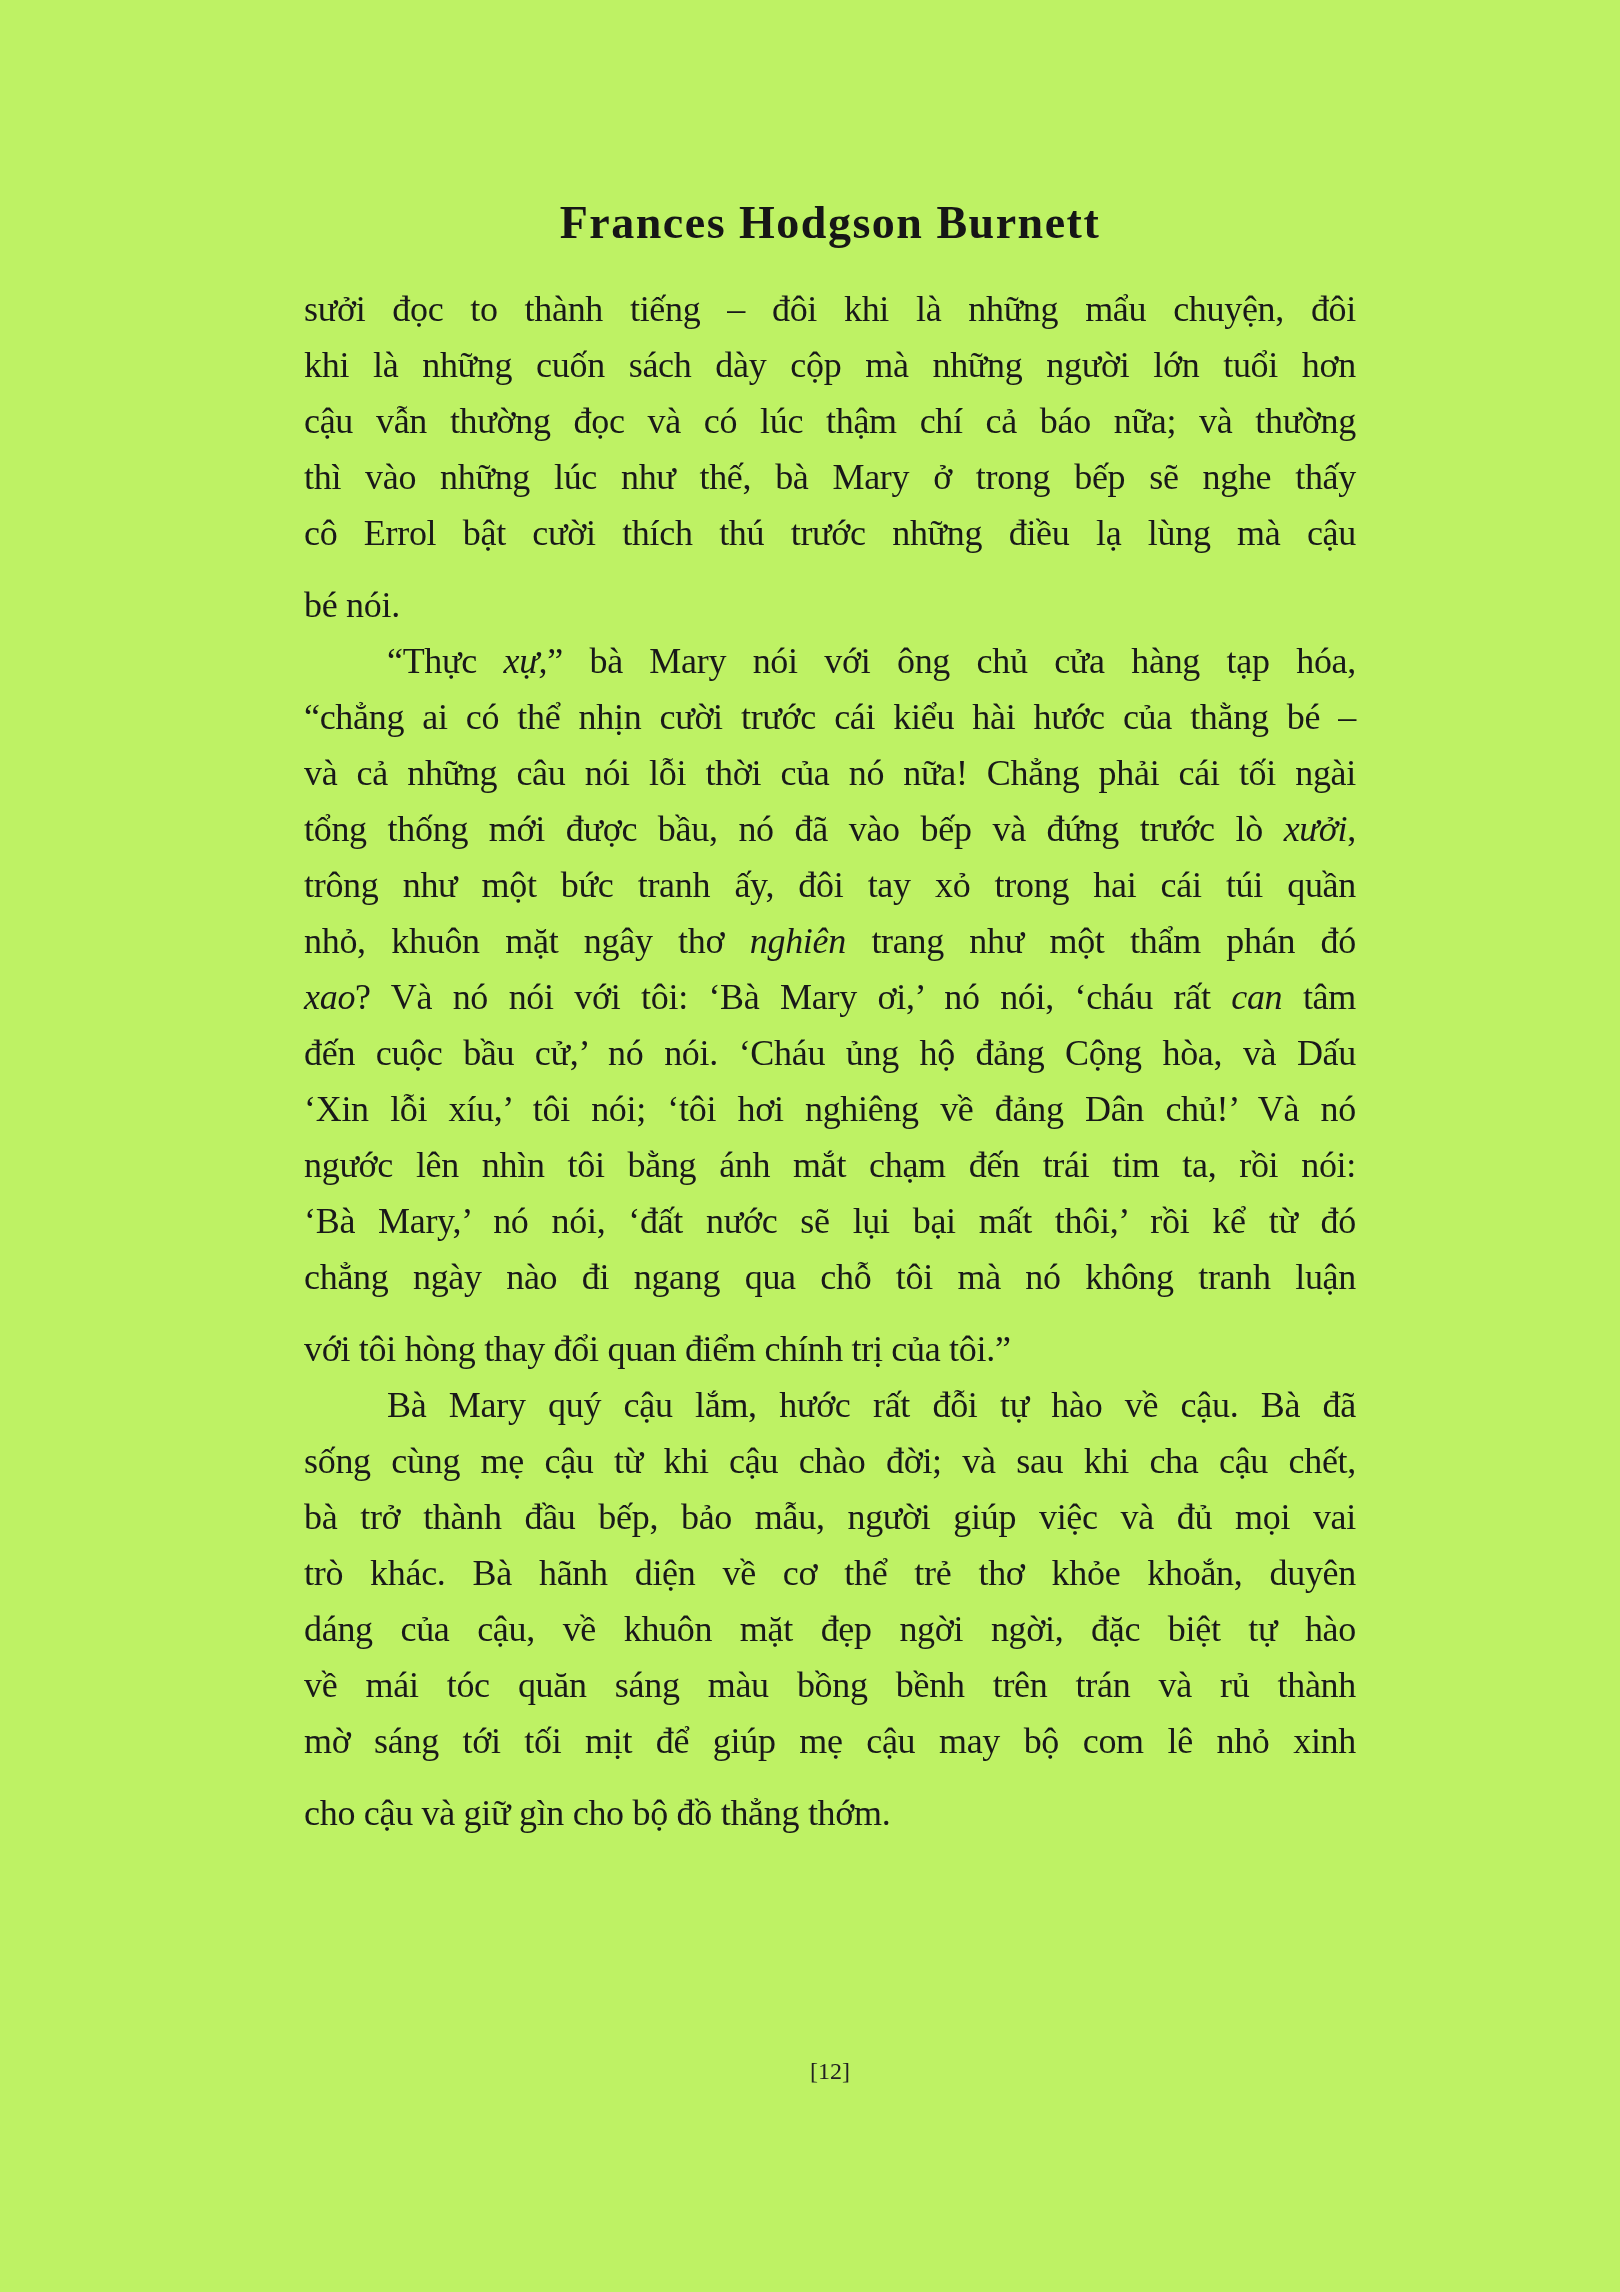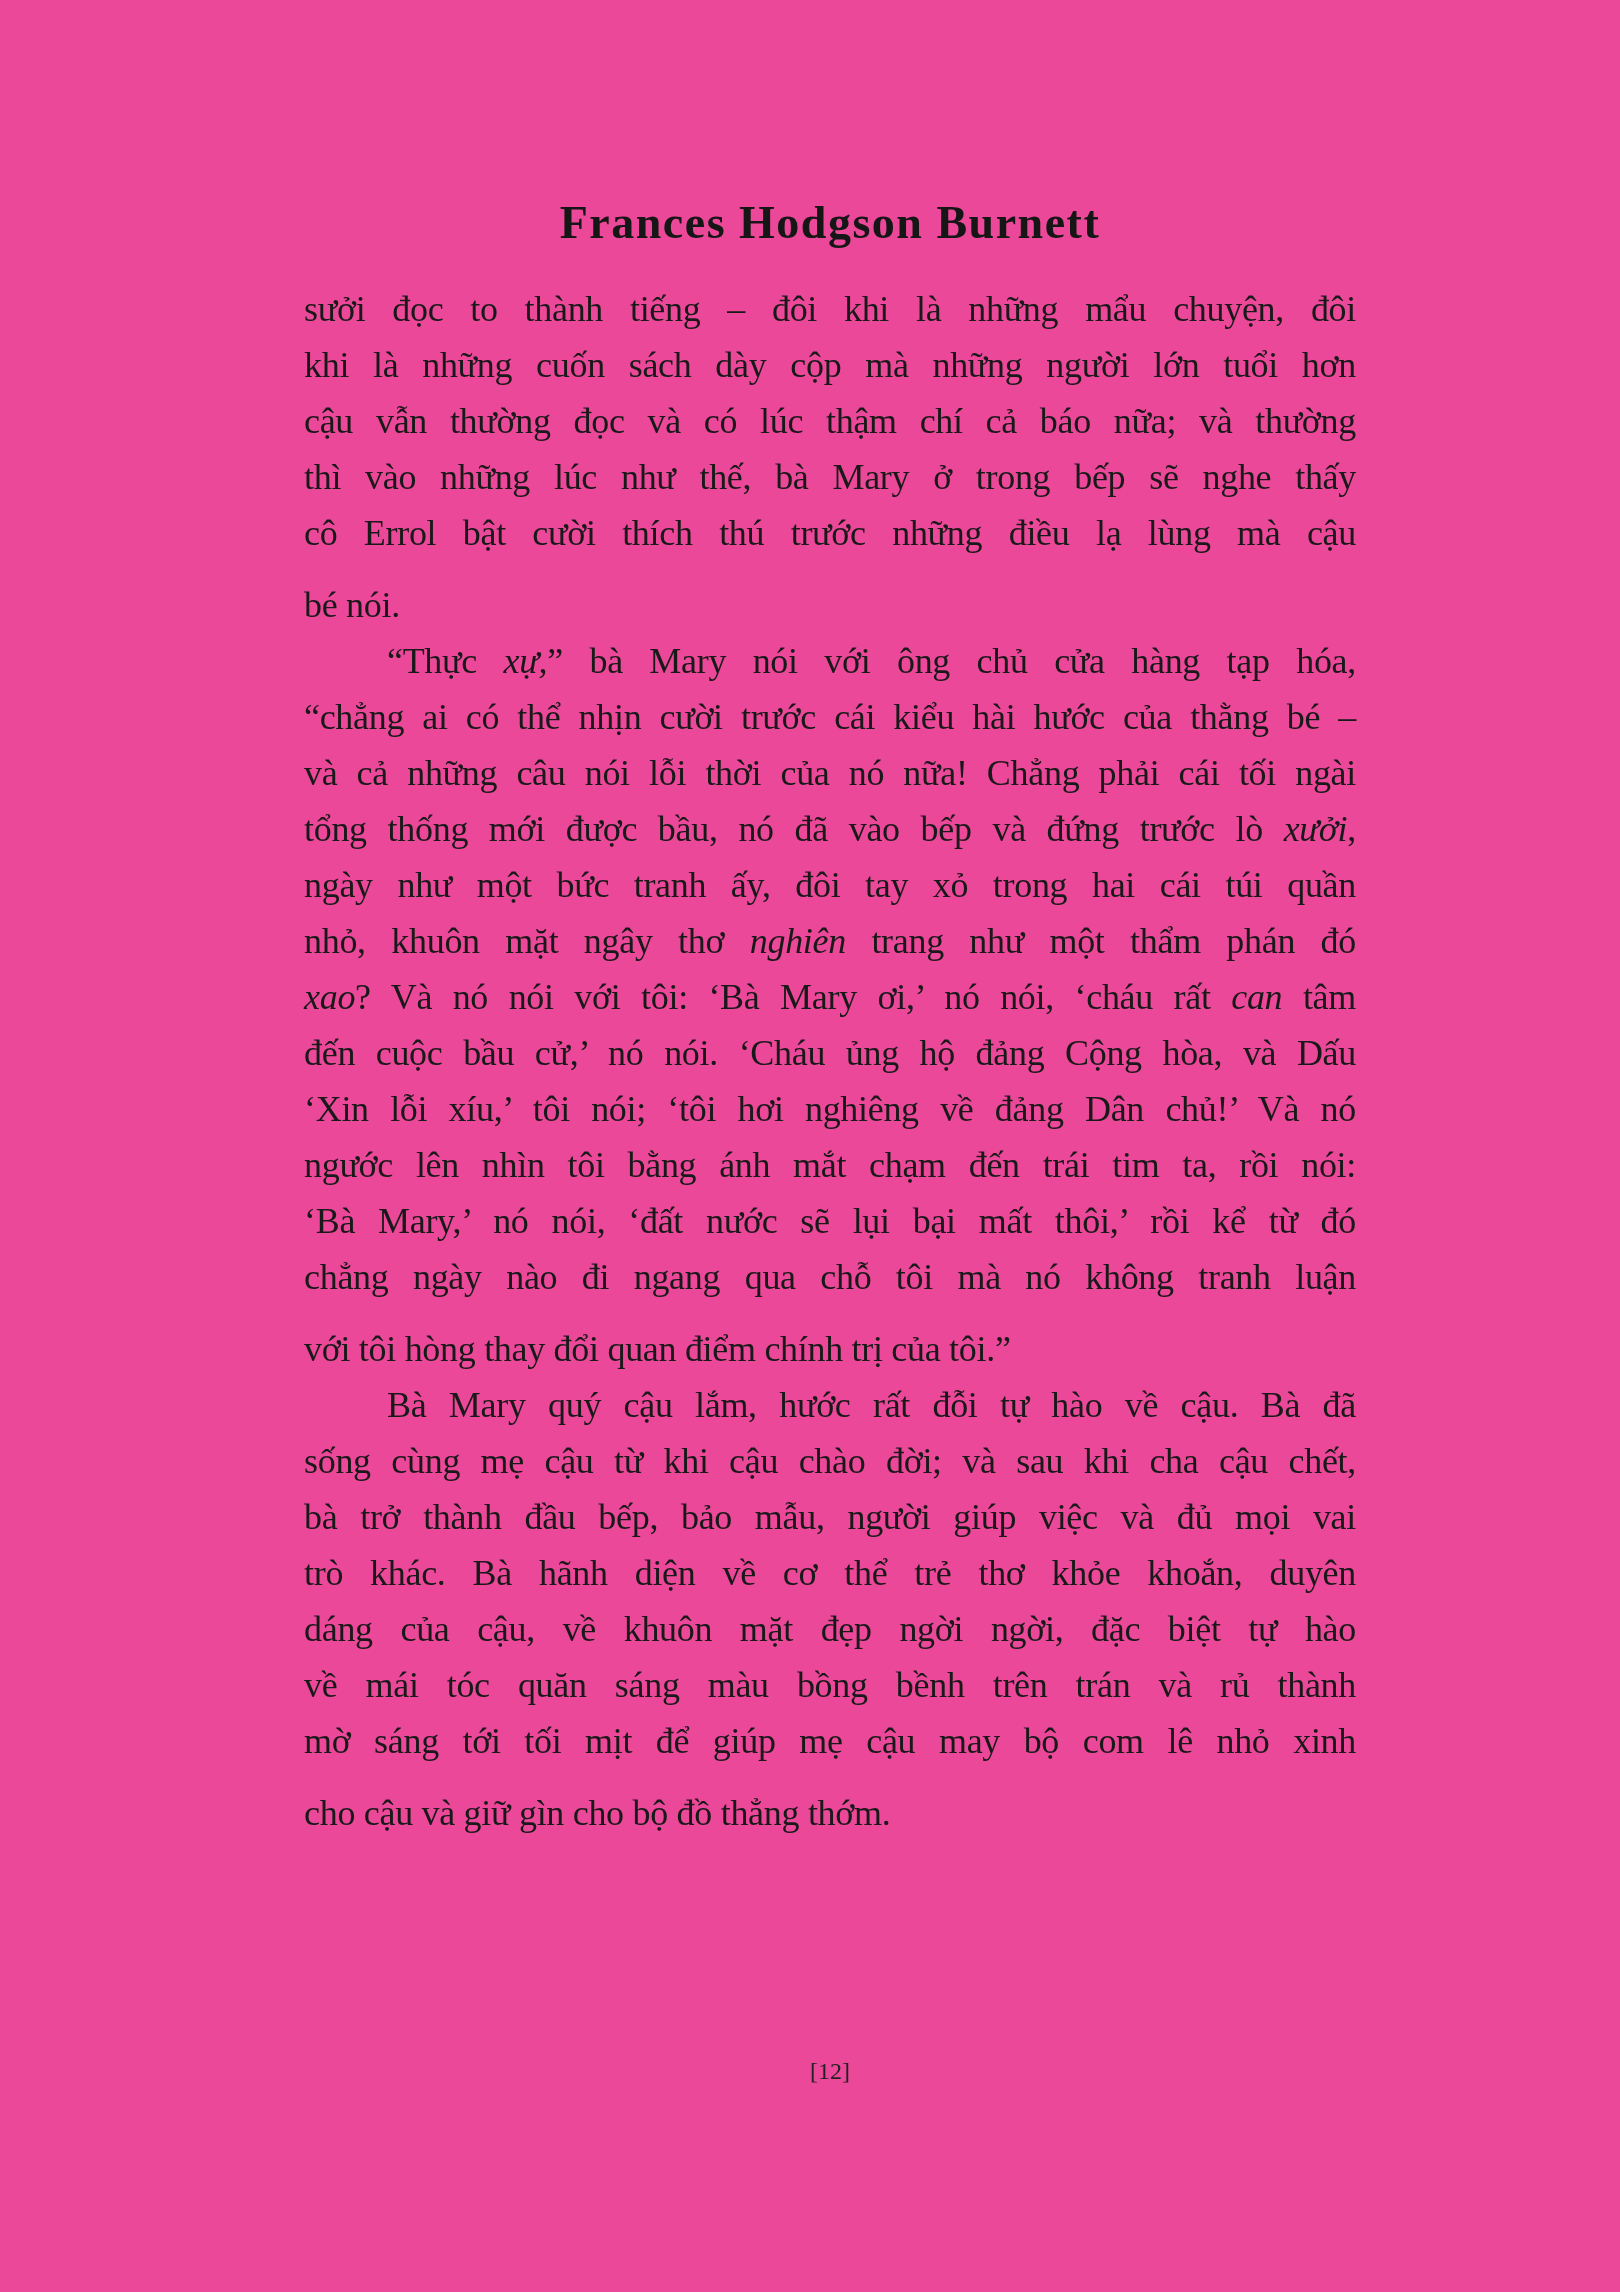--- a/index.html
+++ b/index.html
@@ -4,21 +4,21 @@
 <style>
   html, body {
     margin: 0;
     padding: 0;
     background: #e8e8e8;
   }
   .page {
     position: relative;
     width: 1620px;
     height: 2293px;
-    background: #ec4899;
+    background: #bef264;
     color: #1a1a1a;
     font-family: "Liberation Serif", serif;
     overflow: hidden;
     box-shadow: 0 0 7.8px rgba(0,0,0,0.15);
   }
   .author {
     position: absolute;
     top: 196px;
     left: 304px;
     width: 1052px;
@@ -74,21 +74,21 @@
       <div class="line"><span>sưởi đọc to thành tiếng – đôi khi là những mẩu chuyện, đôi</span></div>
       <div class="line"><span>khi là những cuốn sách dày cộp mà những người lớn tuổi hơn</span></div>
       <div class="line"><span>cậu vẫn thường đọc và có lúc thậm chí cả báo nữa; và thường</span></div>
       <div class="line"><span>thì vào những lúc như thế, bà Mary ở trong bếp sẽ nghe thấy</span></div>
       <div class="line"><span>cô Errol bật cười thích thú trước những điều lạ lùng mà cậu</span></div>
       <div class="line last"><span>bé nói.</span></div>
       <div class="line indent"><span>“Thực </span><span class="it">xự,</span><span>” bà Mary nói với ông chủ cửa hàng tạp hóa,</span></div>
       <div class="line"><span>“chẳng ai có thể nhịn cười trước cái kiểu hài hước của thằng bé –</span></div>
       <div class="line"><span>và cả những câu nói lỗi thời của nó nữa! Chẳng phải cái tối ngài</span></div>
       <div class="line"><span>tổng thống mới được bầu, nó đã vào bếp và đứng trước lò </span><span class="it">xưởi</span><span>,</span></div>
-      <div class="line"><span>ngày như một bức tranh ấy, đôi tay xỏ trong hai cái túi quần</span></div>
+      <div class="line"><span>trông như một bức tranh ấy, đôi tay xỏ trong hai cái túi quần</span></div>
       <div class="line"><span>nhỏ, khuôn mặt ngây thơ </span><span class="it">nghiên</span><span> trang như một thẩm phán đó</span></div>
       <div class="line"><span class="it">xao</span><span>? Và nó nói với tôi: ‘Bà Mary ơi,’ nó nói, ‘cháu rất </span><span class="it">can</span><span> tâm</span></div>
       <div class="line"><span>đến cuộc bầu cử,’ nó nói. ‘Cháu ủng hộ đảng Cộng hòa, và Dấu</span></div>
       <div class="line"><span>‘Xin lỗi xíu,’ tôi nói; ‘tôi hơi nghiêng về đảng Dân chủ!’ Và nó</span></div>
       <div class="line"><span>ngước lên nhìn tôi bằng ánh mắt chạm đến trái tim ta, rồi nói:</span></div>
       <div class="line"><span>‘Bà Mary,’ nó nói, ‘đất nước sẽ lụi bại mất thôi,’ rồi kể từ đó</span></div>
       <div class="line"><span>chẳng ngày nào đi ngang qua chỗ tôi mà nó không tranh luận</span></div>
       <div class="line last"><span>với tôi hòng thay đổi quan điểm chính trị của tôi.”</span></div>
       <div class="line indent"><span>Bà Mary quý cậu lắm, hước rất đỗi tự hào về cậu. Bà đã</span></div>
       <div class="line"><span>sống cùng mẹ cậu từ khi cậu chào đời; và sau khi cha cậu chết,</span></div>

